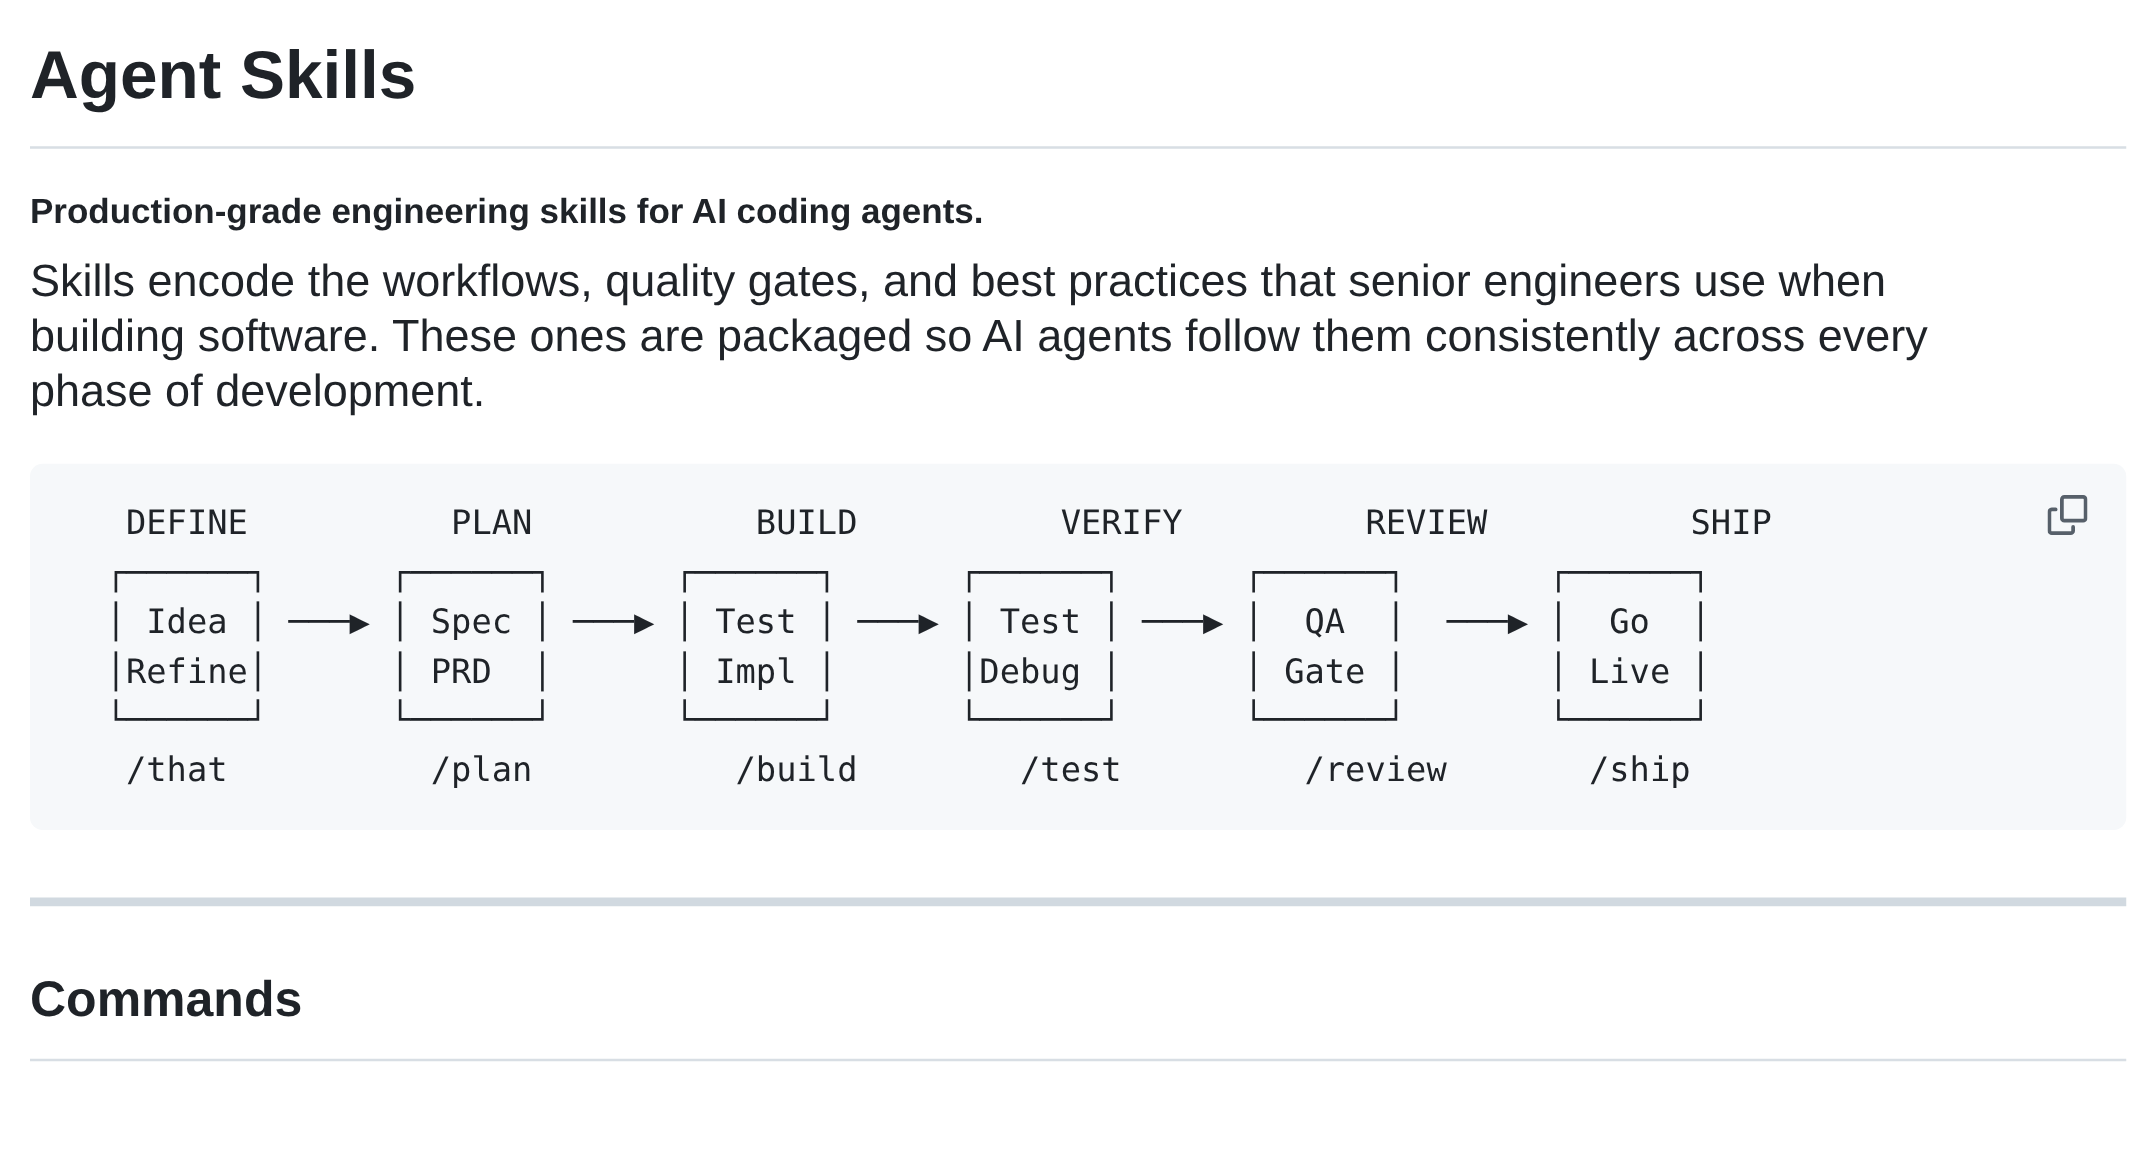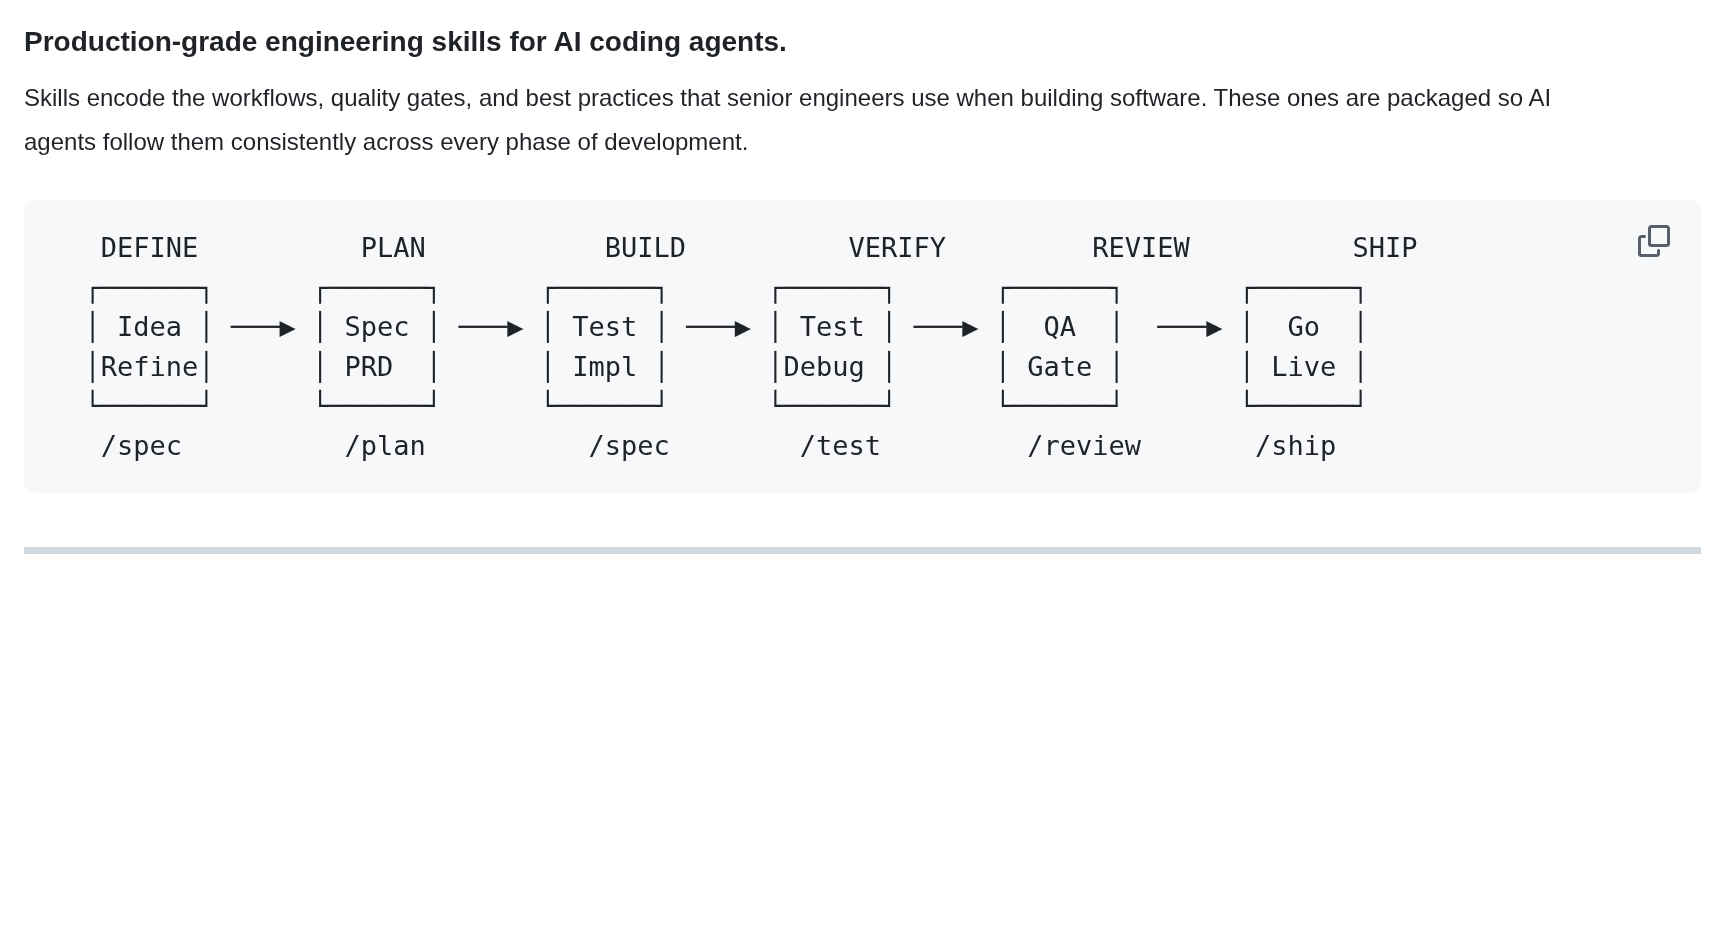--- a/index.html
+++ b/index.html
@@ -23,21 +23,21 @@
     padding-bottom: 17px;
     border-bottom: 2px solid #d8dee4;
   }
   p.intro-bold {
     font-weight: 700;
     font-size: 28px;
     line-height: 44px;
     margin: 0 0 12px 0;
   }
   p.intro-text {
-    font-size: 24px;
+    font-size: 36px;
     line-height: 44px;
     margin: 0 0 36px 0;
     max-width: 1540px;
   }
   .code-block {
     position: relative;
     background: #f6f8fa;
     border-radius: 10px;
     padding: 28px;
     margin: 0;
@@ -83,39 +83,41 @@
     font-size: 28px;
     line-height: 44px;
     margin: 0;
   }
 </style>
 </head>
 <body>
 
 <div class="markdown-body">
 
+  <h1 class="page-title">Agent Skills</h1>
 
   <p class="intro-bold">Production-grade engineering skills for AI coding agents.</p>
 
   <p class="intro-text">Skills encode the workflows, quality gates, and best practices that senior engineers use when building software. These ones are packaged so AI agents follow them consistently across every phase of development.</p>
 
   <div class="code-block">
     <pre><span>   DEFINE          PLAN           BUILD          VERIFY         REVIEW          SHIP</span>
 <span>  ┌──────┐      ┌──────┐      ┌──────┐      ┌──────┐      ┌──────┐       ┌──────┐</span>
 <span>  │ Idea │ ───▶ │ Spec │ ───▶ │ Test │ ───▶ │ Test │ ───▶ │  QA  │  ───▶ │  Go  │</span>
 <span>  │Refine│      │ PRD  │      │ Impl │      │Debug │      │ Gate │       │ Live │</span>
 <span>  └──────┘      └──────┘      └──────┘      └──────┘      └──────┘       └──────┘</span>
-<span>   /spec          /plan          /spec        /test         /review       /ship</span></pre>
+<span>   /that          /plan          /build        /test         /review       /ship</span></pre>
     <button class="copy-btn" aria-label="Copy">
       <span>
         <svg width="32" height="32" viewBox="0 0 16 16" aria-hidden="true">
           <path fill="#57606a" d="M0 6.75C0 5.784.784 5 1.75 5h1.5a.75.75 0 0 1 0 1.5h-1.5a.25.25 0 0 0-.25.25v7.5c0 .138.112.25.25.25h7.5a.25.25 0 0 0 .25-.25v-1.5a.75.75 0 0 1 1.5 0v1.5A1.75 1.75 0 0 1 9.25 16h-7.5A1.75 1.75 0 0 1 0 14.25Z"></path>
           <path fill="#57606a" d="M5 1.75C5 .784 5.784 0 6.75 0h7.5C15.216 0 16 .784 16 1.75v7.5A1.75 1.75 0 0 1 14.25 11h-7.5A1.75 1.75 0 0 1 5 9.25Zm1.75-.25a.25.25 0 0 0-.25.25v7.5c0 .138.112.25.25.25h7.5a.25.25 0 0 0 .25-.25v-7.5a.25.25 0 0 0-.25-.25Z"></path>
         </svg>
       </span>
     </button>
   </div>
 
   <hr class="thick-divider">
 
+  <h2 class="section-title">Commands</h2>
 
 
 </div>
 
 </body></html>

